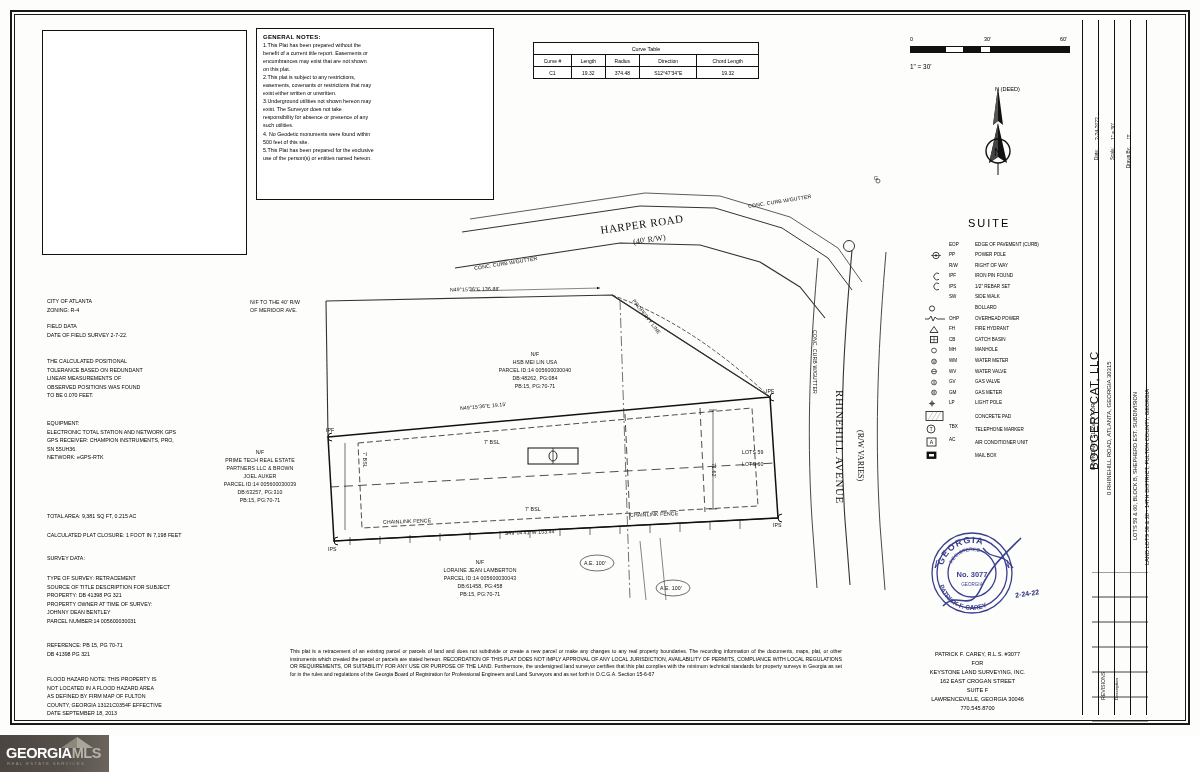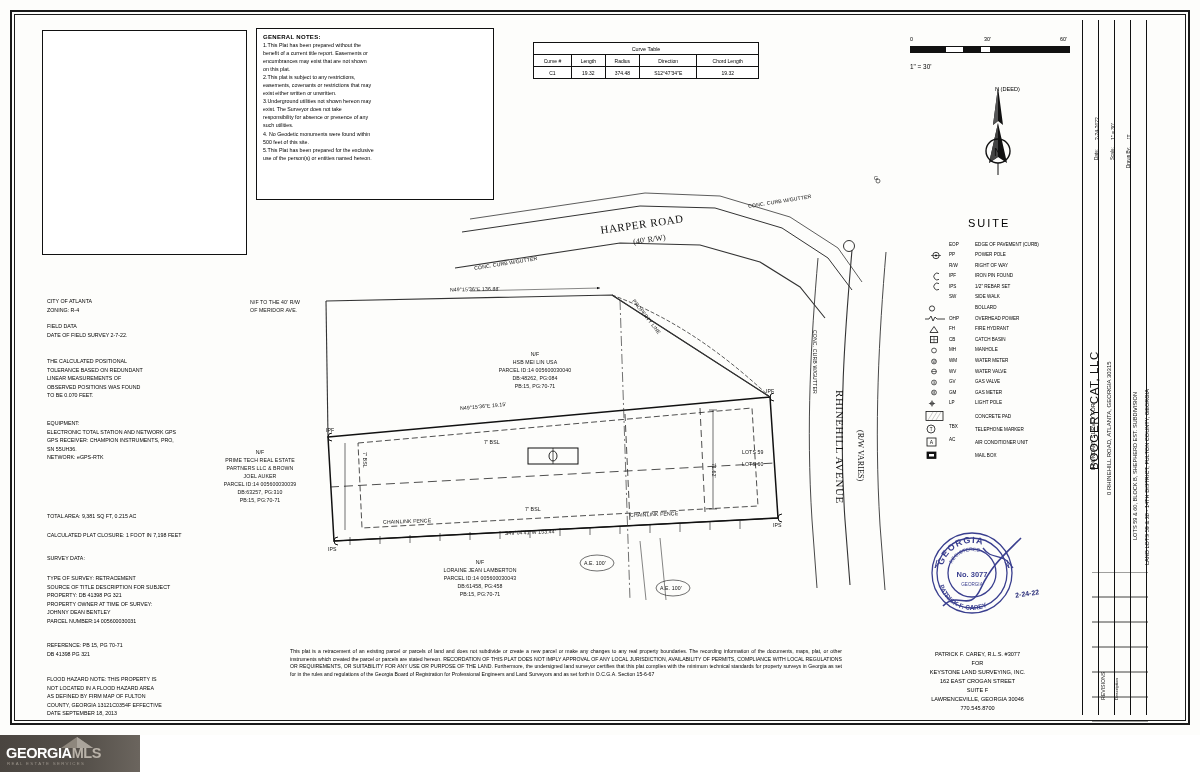--- a/index.html
+++ b/index.html
@@ -103,21 +103,21 @@
   
   .seal { position:absolute; left:925px; top:528px; width:100px; height:92px; }
   .sealdate { position:absolute; left:1015px; top:590px; font-size:7px; color:#2b2f7a; font-weight:bold; transform:rotate(-8deg); }
 
   
   .plat { position:absolute; left:0; top:0; width:1200px; height:735px; }
 
   
   .footer { position:absolute; left:0; top:735px; width:1200px; height:37px; background:#ffffff; }
   .gmls {
-    position:absolute; left:0; top:735px; width:140px; height:37px;
+    position:absolute; left:0; top:735px; width:109px; height:37px;
     background:linear-gradient(90deg,#4a4540 0%,#55504a 60%,#6b655e 100%);
     overflow:hidden;
   }
   .gmls-txt { position:absolute; left:6px; top:10px; font-size:14.5px; font-weight:bold; letter-spacing:-.4px; }
   .gmls-a { color:#ffffff; }
   .gmls-b { color:#b9b2a8; }
   .gmls-sub { position:absolute; left:7px; top:26px; font-size:4.4px; letter-spacing:1.3px; color:#9a938a; }
   .gmls-roof { position:absolute; left:60px; top:1px; width:34px; height:13px; }
 </style>
 </head>

